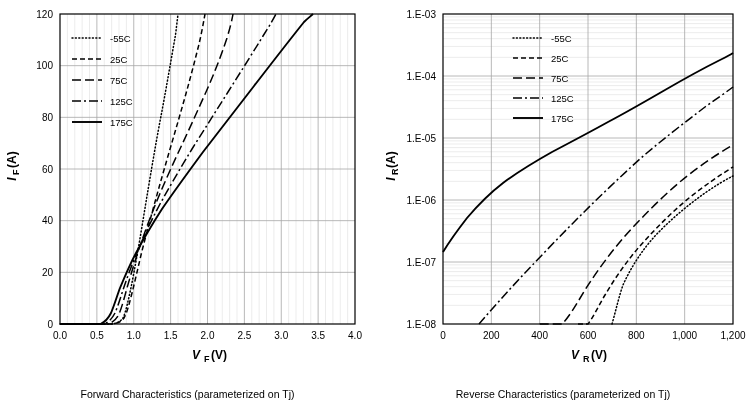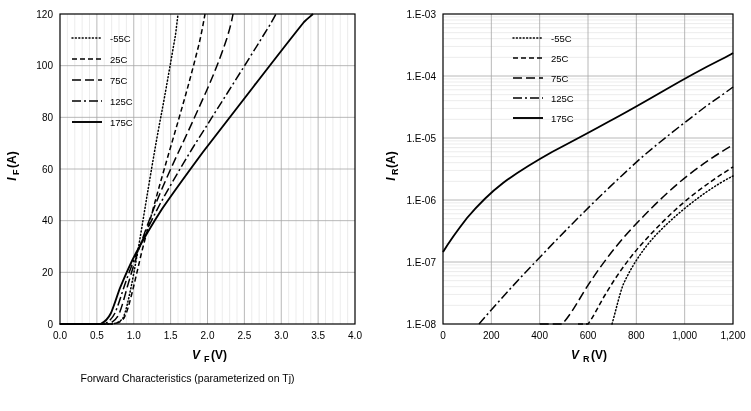--- a/index.html
+++ b/index.html
@@ -30,21 +30,21 @@
   .plot-wrap {
     position: absolute;
     left: 0;
     top: 0;
     width: 100%;
     height: 370px;
   }
   .caption {
     position: absolute;
     left: 0;
-    top: 372px;
+    top: 388px;
     width: 100%;
     text-align: center;
     font-size: 10.5px;
     color: #000;
   }
   svg { display: block; }
   text { font-family: "Liberation Sans", sans-serif; }
   .tick-label { font-size: 10px; fill: #000; }
   .axis-title { font-size: 12px; font-weight: bold; fill: #000; }
   .axis-title-sub { font-size: 9px; font-weight: bold; fill: #000; }
@@ -301,15 +301,16 @@
           <text class="axis-title-sub" x="208" y="362">R</text>
           <text class="axis-title" x="216" y="359">(V)</text>
         </g>
         <g transform="translate(20,169) rotate(-90)">
           <text class="axis-title" x="-10" y="0" text-anchor="middle" font-style="italic">I</text>
           <text class="axis-title-sub" x="-6" y="3">R</text>
           <text class="axis-title" x="1" y="0">(A)</text>
         </g>
       </svg>
     </div>
+    <div class="caption">Reverse Characteristics (parameterized on Tj)</div>
   </div>
 
 </div>
 
 </body></html>

